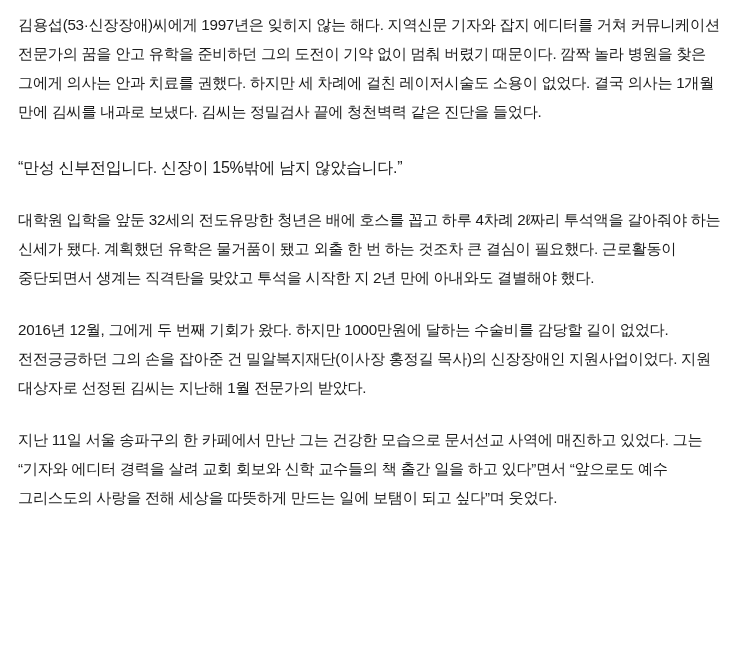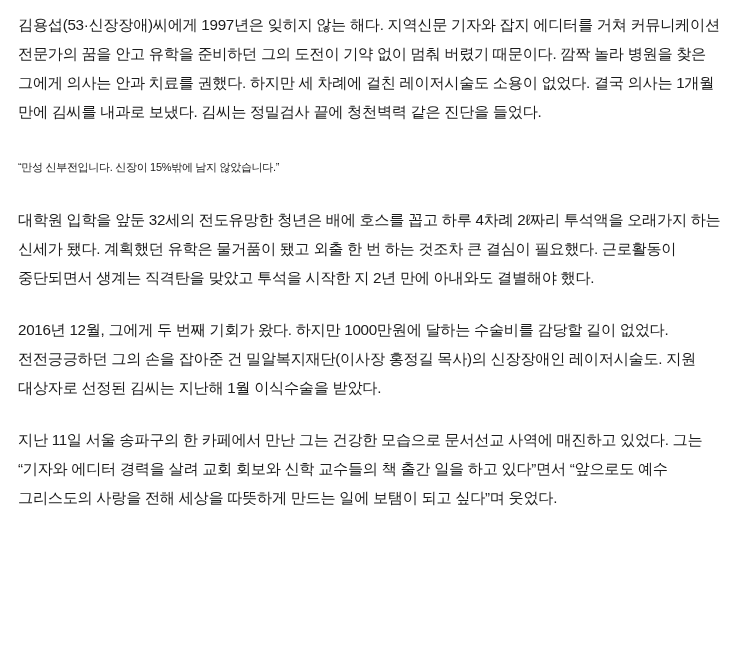--- a/index.html
+++ b/index.html
@@ -25,32 +25,32 @@
     letter-spacing: -0.3px;
     margin: 0 0 23px 0;
     text-align: left;
     word-break: keep-all;
     color: #1b1b1b;
   }
   .para:last-child {
     margin-bottom: 12px;
   }
   .quote-para {
-    font-size: 11px;
+    font-size: 16px;
     line-height: 29px;
     letter-spacing: -0.3px;
     margin: 0 0 23px 0;
     color: #1b1b1b;
   }
   .lead-gap {
     margin-bottom: 27px;
   }
 </style>
 </head>
 <body>
 
 <div class="article">
   <p class="para lead-gap">김용섭(53·신장장애)씨에게 1997년은 잊히지 않는 해다. 지역신문 기자와 잡지 에디터를 거쳐 커뮤니케이션 전문가의 꿈을 안고 유학을 준비하던 그의 도전이 기약 없이 멈춰 버렸기 때문이다. 깜짝 놀라 병원을 찾은 그에게 의사는 안과 치료를 권했다. 하지만 세 차례에 걸친 레이저시술도 소용이 없었다. 결국 의사는 1개월 만에 김씨를 내과로 보냈다. 김씨는 정밀검사 끝에 청천벽력 같은 진단을 들었다.</p>
   <p class="quote-para">“만성 신부전입니다. 신장이 15%밖에 남지 않았습니다.”</p>
-  <p class="para">대학원 입학을 앞둔 32세의 전도유망한 청년은 배에 호스를 꼽고 하루 4차례 2ℓ짜리 투석액을 오래가지 하는 신세가 됐다. 계획했던 유학은 물거품이 됐고 외출 한 번 하는 것조차 큰 결심이 필요했다. 근로활동이 중단되면서 생계는 직격탄을 맞았고 투석을 시작한 지 2년 만에 아내와도 결별해야 했다.</p>
-  <p class="para">2016년 12월, 그에게 두 번째 기회가 왔다. 하지만 1000만원에 달하는 수술비를 감당할 길이 없었다. 전전긍긍하던 그의 손을 잡아준 건 밀알복지재단(이사장 홍정길 목사)의 신장장애인 레이저시술도. 지원 대상자로 선정된 김씨는 지난해 1월 이식수술을 받았다.</p>
+  <p class="para">대학원 입학을 앞둔 32세의 전도유망한 청년은 배에 호스를 꼽고 하루 4차례 2ℓ짜리 투석액을 갈아줘야 하는 신세가 됐다. 계획했던 유학은 물거품이 됐고 외출 한 번 하는 것조차 큰 결심이 필요했다. 근로활동이 중단되면서 생계는 직격탄을 맞았고 투석을 시작한 지 2년 만에 아내와도 결별해야 했다.</p>
+  <p class="para">2016년 12월, 그에게 두 번째 기회가 왔다. 하지만 1000만원에 달하는 수술비를 감당할 길이 없었다. 전전긍긍하던 그의 손을 잡아준 건 밀알복지재단(이사장 홍정길 목사)의 신장장애인 지원사업이었다. 지원 대상자로 선정된 김씨는 지난해 1월 전문가의 받았다.</p>
   <p class="para">지난 11일 서울 송파구의 한 카페에서 만난 그는 건강한 모습으로 문서선교 사역에 매진하고 있었다. 그는 “기자와 에디터 경력을 살려 교회 회보와 신학 교수들의 책 출간 일을 하고 있다”면서 “앞으로도 예수 그리스도의 사랑을 전해 세상을 따뜻하게 만드는 일에 보탬이 되고 싶다”며 웃었다.</p>
 </div>
 
 </body></html>

